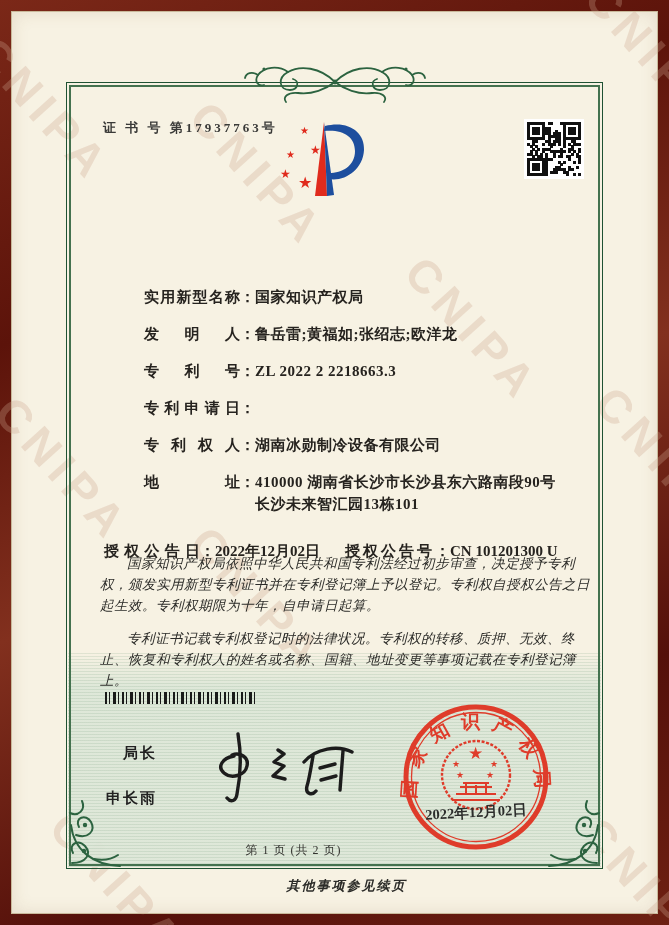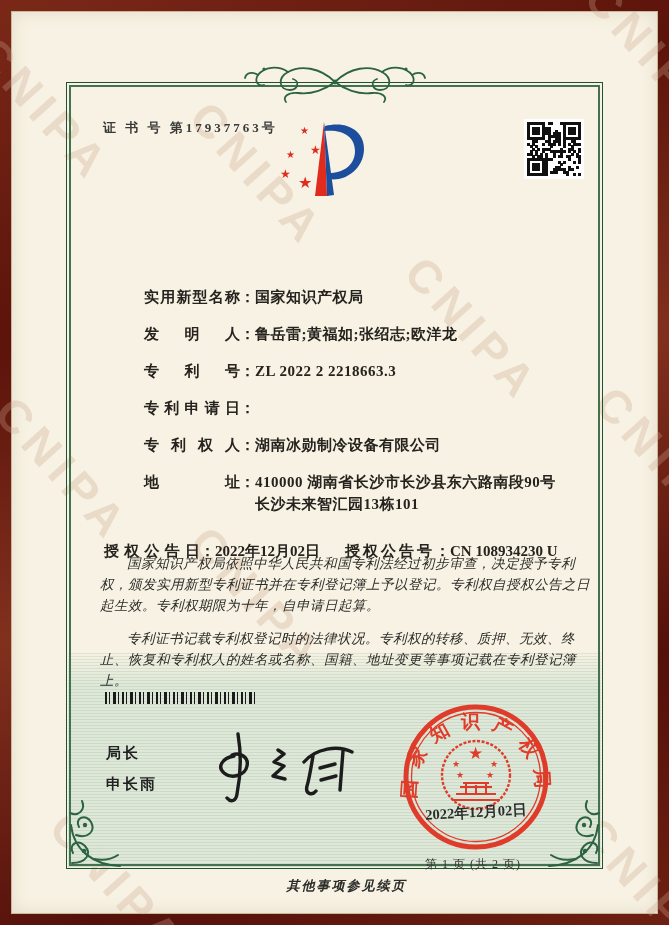--- a/index.html
+++ b/index.html
@@ -66,26 +66,26 @@
   .body-text{
     position:absolute; left:88px; top:541px; width:514px;
     font-size:13.5px; line-height:21px; color:#2b2b28; font-style:italic; letter-spacing:0.5px;
   }
   .body-text p{margin:12px; text-indent:2em;}
   .barcode{
     position:absolute; left:105px; top:692px; width:153px; height:12px;
     background:repeating-linear-gradient(90deg,#1a1a1a 0 2px,rgba(0,0,0,0) 2px 4px,#1a1a1a 4px 5px,rgba(0,0,0,0) 5px 8px,#1a1a1a 8px 11px,rgba(0,0,0,0) 11px 13px,#1a1a1a 13px 14px,rgba(0,0,0,0) 14px 17px);
   }
   .signer{position:absolute; left:106px; top:744px; font-family:"Liberation Sans","DejaVu Sans",sans-serif; font-weight:bold; color:#222; font-size:15px;}
-  .signer div{margin-bottom:12px; letter-spacing:2px;}
+  .signer div{margin-bottom:26px; letter-spacing:2px;text-align:right;}
   .signature{position:absolute; left:200px; top:722px; width:170px; height:88px;}
   .seal{position:absolute; left:400px; top:701px; width:152px; height:152px;}
   .page-info{
-    position:absolute; left:66px; top:842px; width:455px; text-align:right;
-    font-size:12px; color:#33332f; letter-spacing:1px;margin-top:14px;
+    position:absolute; left:66px; top:842px; width:455px; text-align:center;
+    font-size:12px; color:#33332f; letter-spacing:1px;
   }
   .continuation{
     position:absolute; left:12px; top:877px; width:669px; text-align:center;
     font-size:13px; font-style:italic; font-weight:bold; color:#2b2b28; letter-spacing:2px;
   }
   svg{display:block;}
 </style>
 </head>
 <body>
 
@@ -427,21 +427,21 @@
 
   <div class="grant-row">
     <div class="grant-pair1">
       <span class="flabel">授权公告日</span>
         <span class="fcolon">：</span>
         <span>2022年12月02日</span>
     </div>
     <div class="grant-pair2">
       <span style="letter-spacing:3px;">授权公告号</span>
         <span class="fcolon">：</span>
-        <span>CN 108934230 U</span>
+        <span>CN 101201300 U</span>
     </div>
   </div>
 
   <div class="body-text">
     <p>国家知识产权局依照中华人民共和国专利法经过初步审查，决定授予专利权，颁发实用新型专利证书并在专利登记簿上予以登记。专利权自授权公告之日起生效。专利权期限为十年，自申请日起算。</p>
     <p>专利证书记载专利权登记时的法律状况。专利权的转移、质押、无效、终止、恢复和专利权人的姓名或名称、国籍、地址变更等事项记载在专利登记簿上。</p>
   </div>
 
   <div class="barcode"></div>
 

